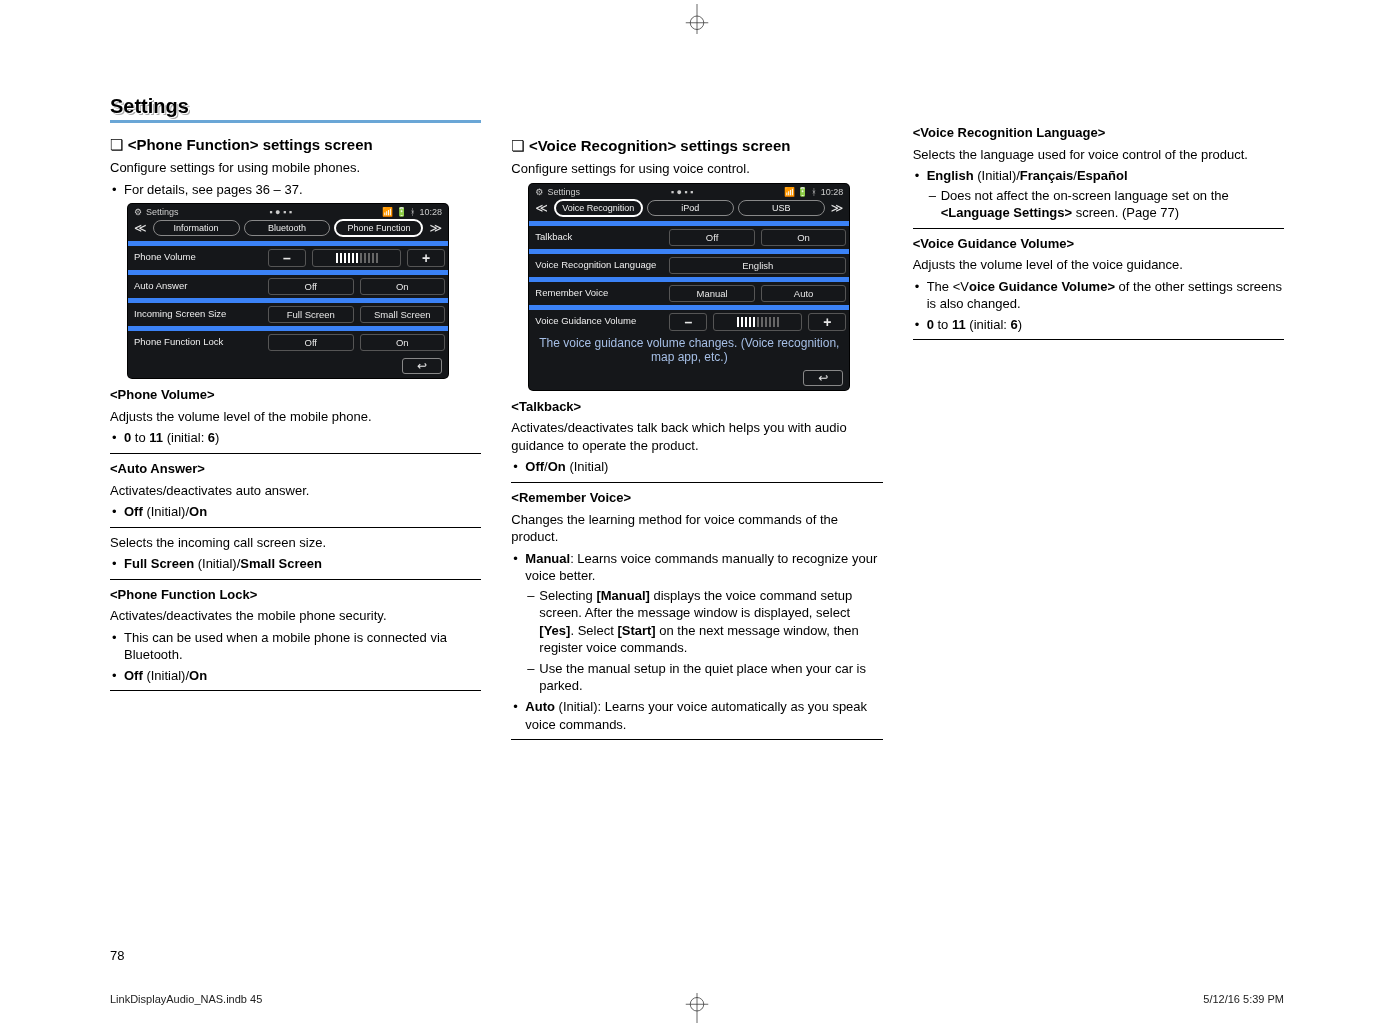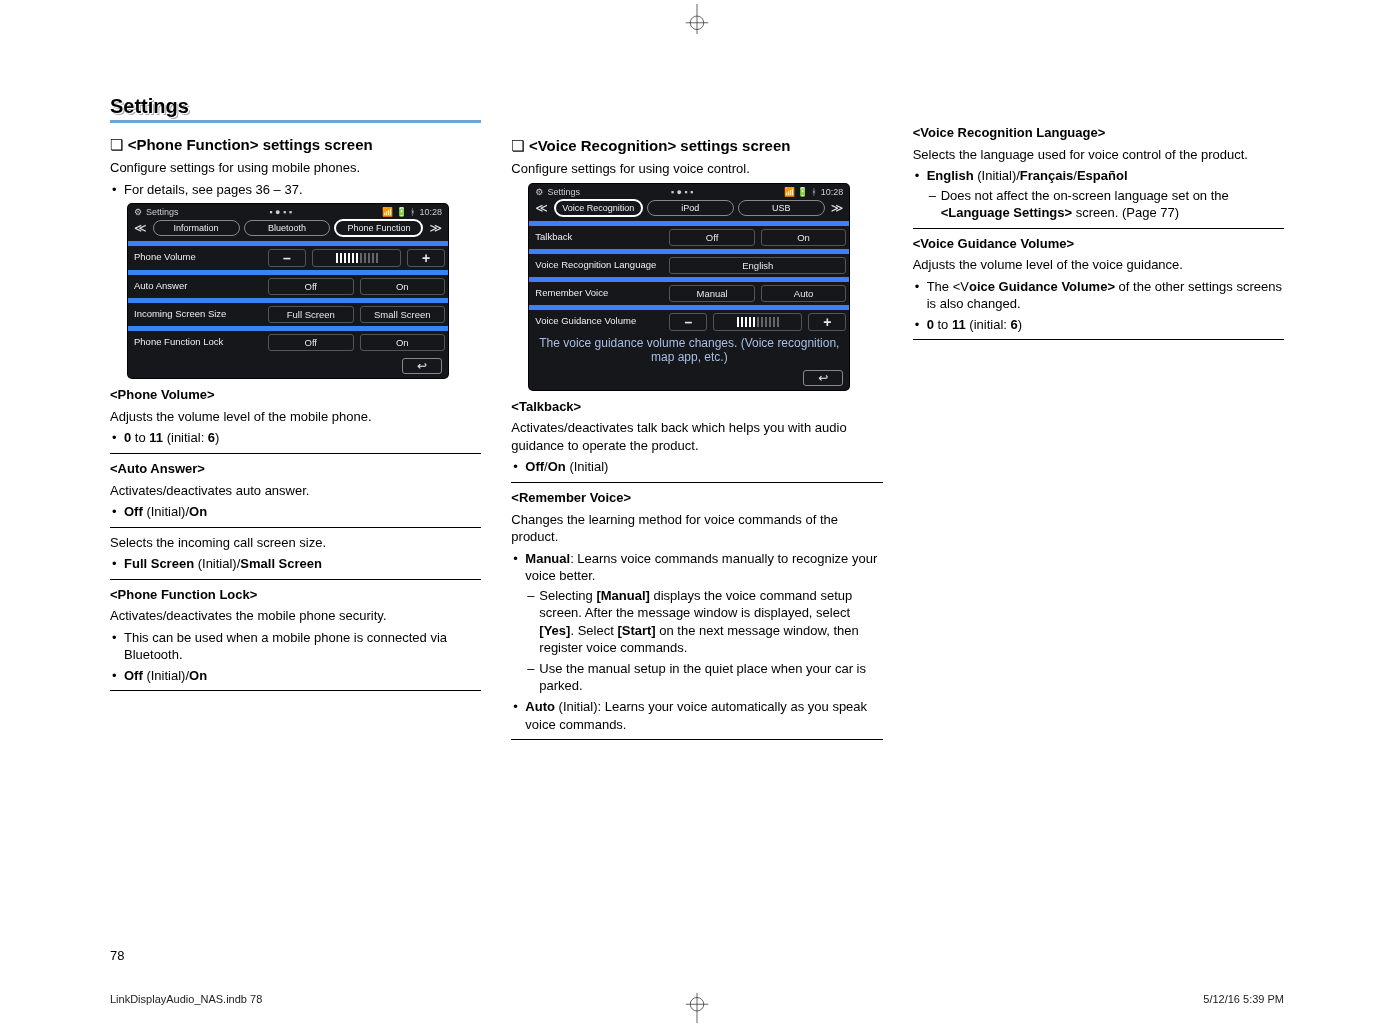--- a/index.html
+++ b/index.html
@@ -303,17 +303,17 @@
           <span class="bold">0</span><span> to </span><span class="bold">11</span><span> (initial: </span><span class="bold">6</span><span>)</span>
         </li>
       </ul>
       <hr class="sep">
     </div>
 
   </div>
 
   <div class="footer">78</div>
   <div class="foot-meta">
-    <span>LinkDisplayAudio_NAS.indb   78</span>
+    <span>LinkDisplayAudio_NAS.indb   45</span>
     <span>5/12/16   5:39 PM</span>
   </div>
 
 </div>
 
 </body></html>

